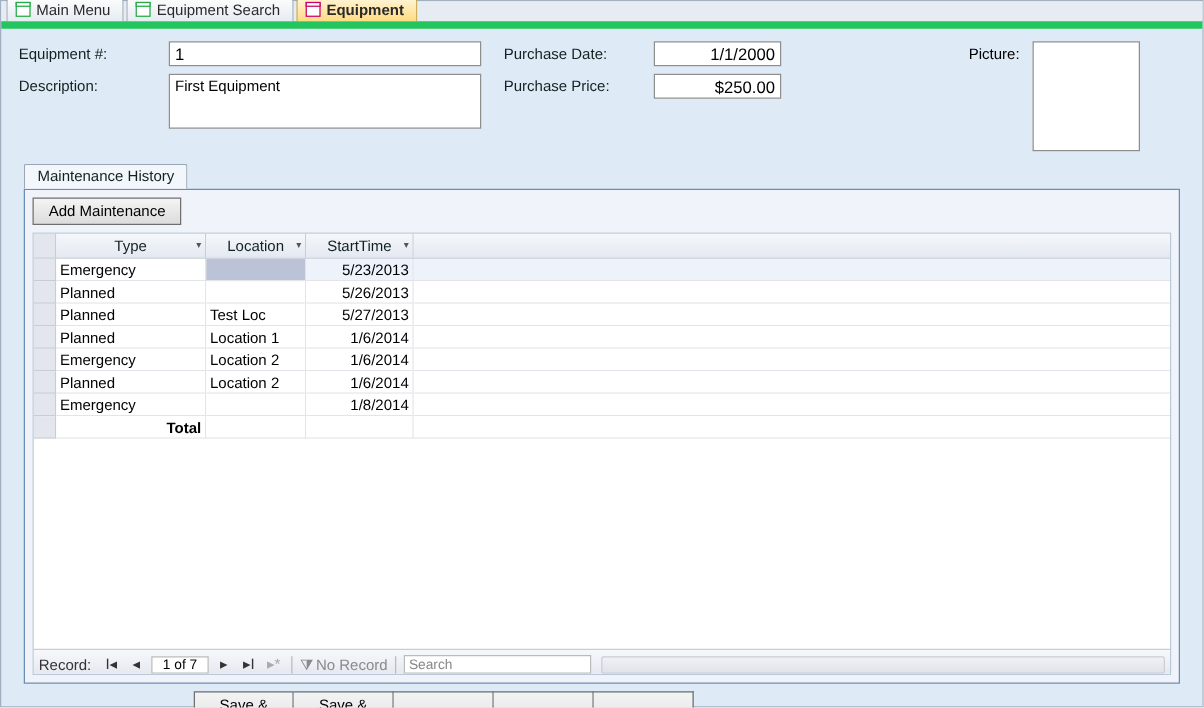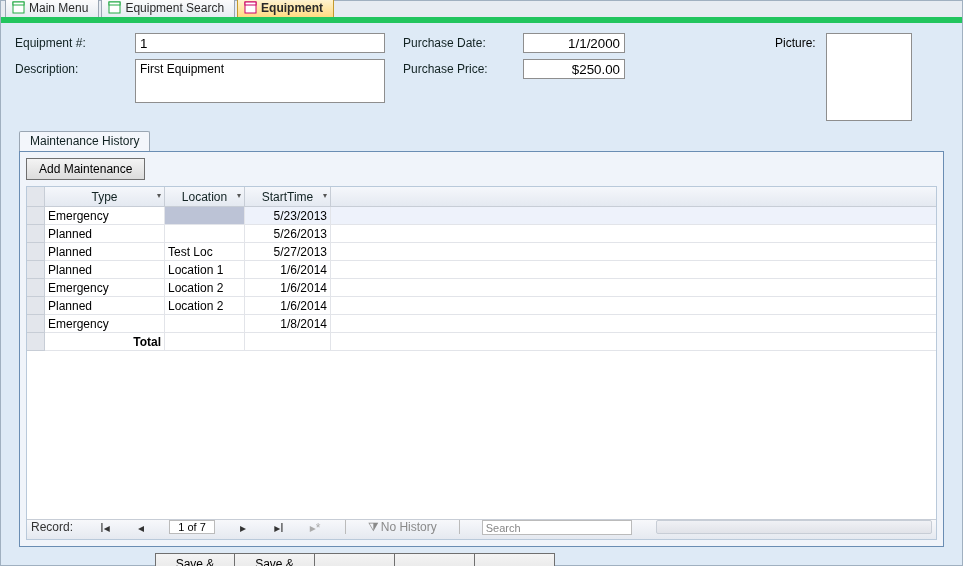--- a/index.html
+++ b/index.html
@@ -155,21 +155,21 @@
   .grid-row.sel .dcell { background:#eef2fb; }
   .grid-row.sel .dcell.col-type { background:#fff; }
   .grid-row.sel .dcell.col-loc { background:#bcc3d6; }
   .grid-row .rownum-col { background:#e3e6ec; }
   .grid-totalrow .dcell { font-weight:bold; }
   .grid-filler { flex:1; background:#fff; }
 
   .nav-bar {
     height:20px; background:linear-gradient(#f7f8fb,#e5e9f0);
     border-top:1px solid #c7cdd6;
-    display:flex; align-items:flex-start; gap:20px; padding:0 4px;
+    display:flex; align-items:flex-end; gap:4px; padding:0 4px;
     color:#333;
   }
   .nav-bar .nlbl { margin-right:4px; }
   .nav-btn {
     width:16px; height:16px; display:flex; align-items:center; justify-content:center;
     border:1px solid transparent; cursor:pointer;
   }
   .nav-input { width:46px; text-align:center; border:1px solid #bbb; height:14px; font-size:11px; }
   .nav-sep { width:1px; height:14px; background:#bbb; margin:0 2px;}
   .filter-lbl { color:#8a8a8a; display:flex; align-items:center; gap:2px; }
@@ -331,21 +331,21 @@
             <span class="nlbl">Record:</span>
             <div class="nav-btn">I◂</div>
             <div class="nav-btn">◂</div>
             <input class="nav-input" value="1 of 7" style="">
             <div class="nav-btn">▸</div>
             <div class="nav-btn">▸I</div>
             <div class="nav-btn" style="color:#aaa;">▸*</div>
             <span class="nav-sep"></span>
             <span class="filter-lbl">
               <span>⧩</span>
-              <span>No History</span>
+              <span>No Record</span>
             </span>
             <span class="nav-sep"></span>
             <input class="search-input" value="Search" style="">
             <div class="hscroll-track"></div>
           </div>
         </div>
       </div>
     </div>
 
     <div class="bottom-btns">

